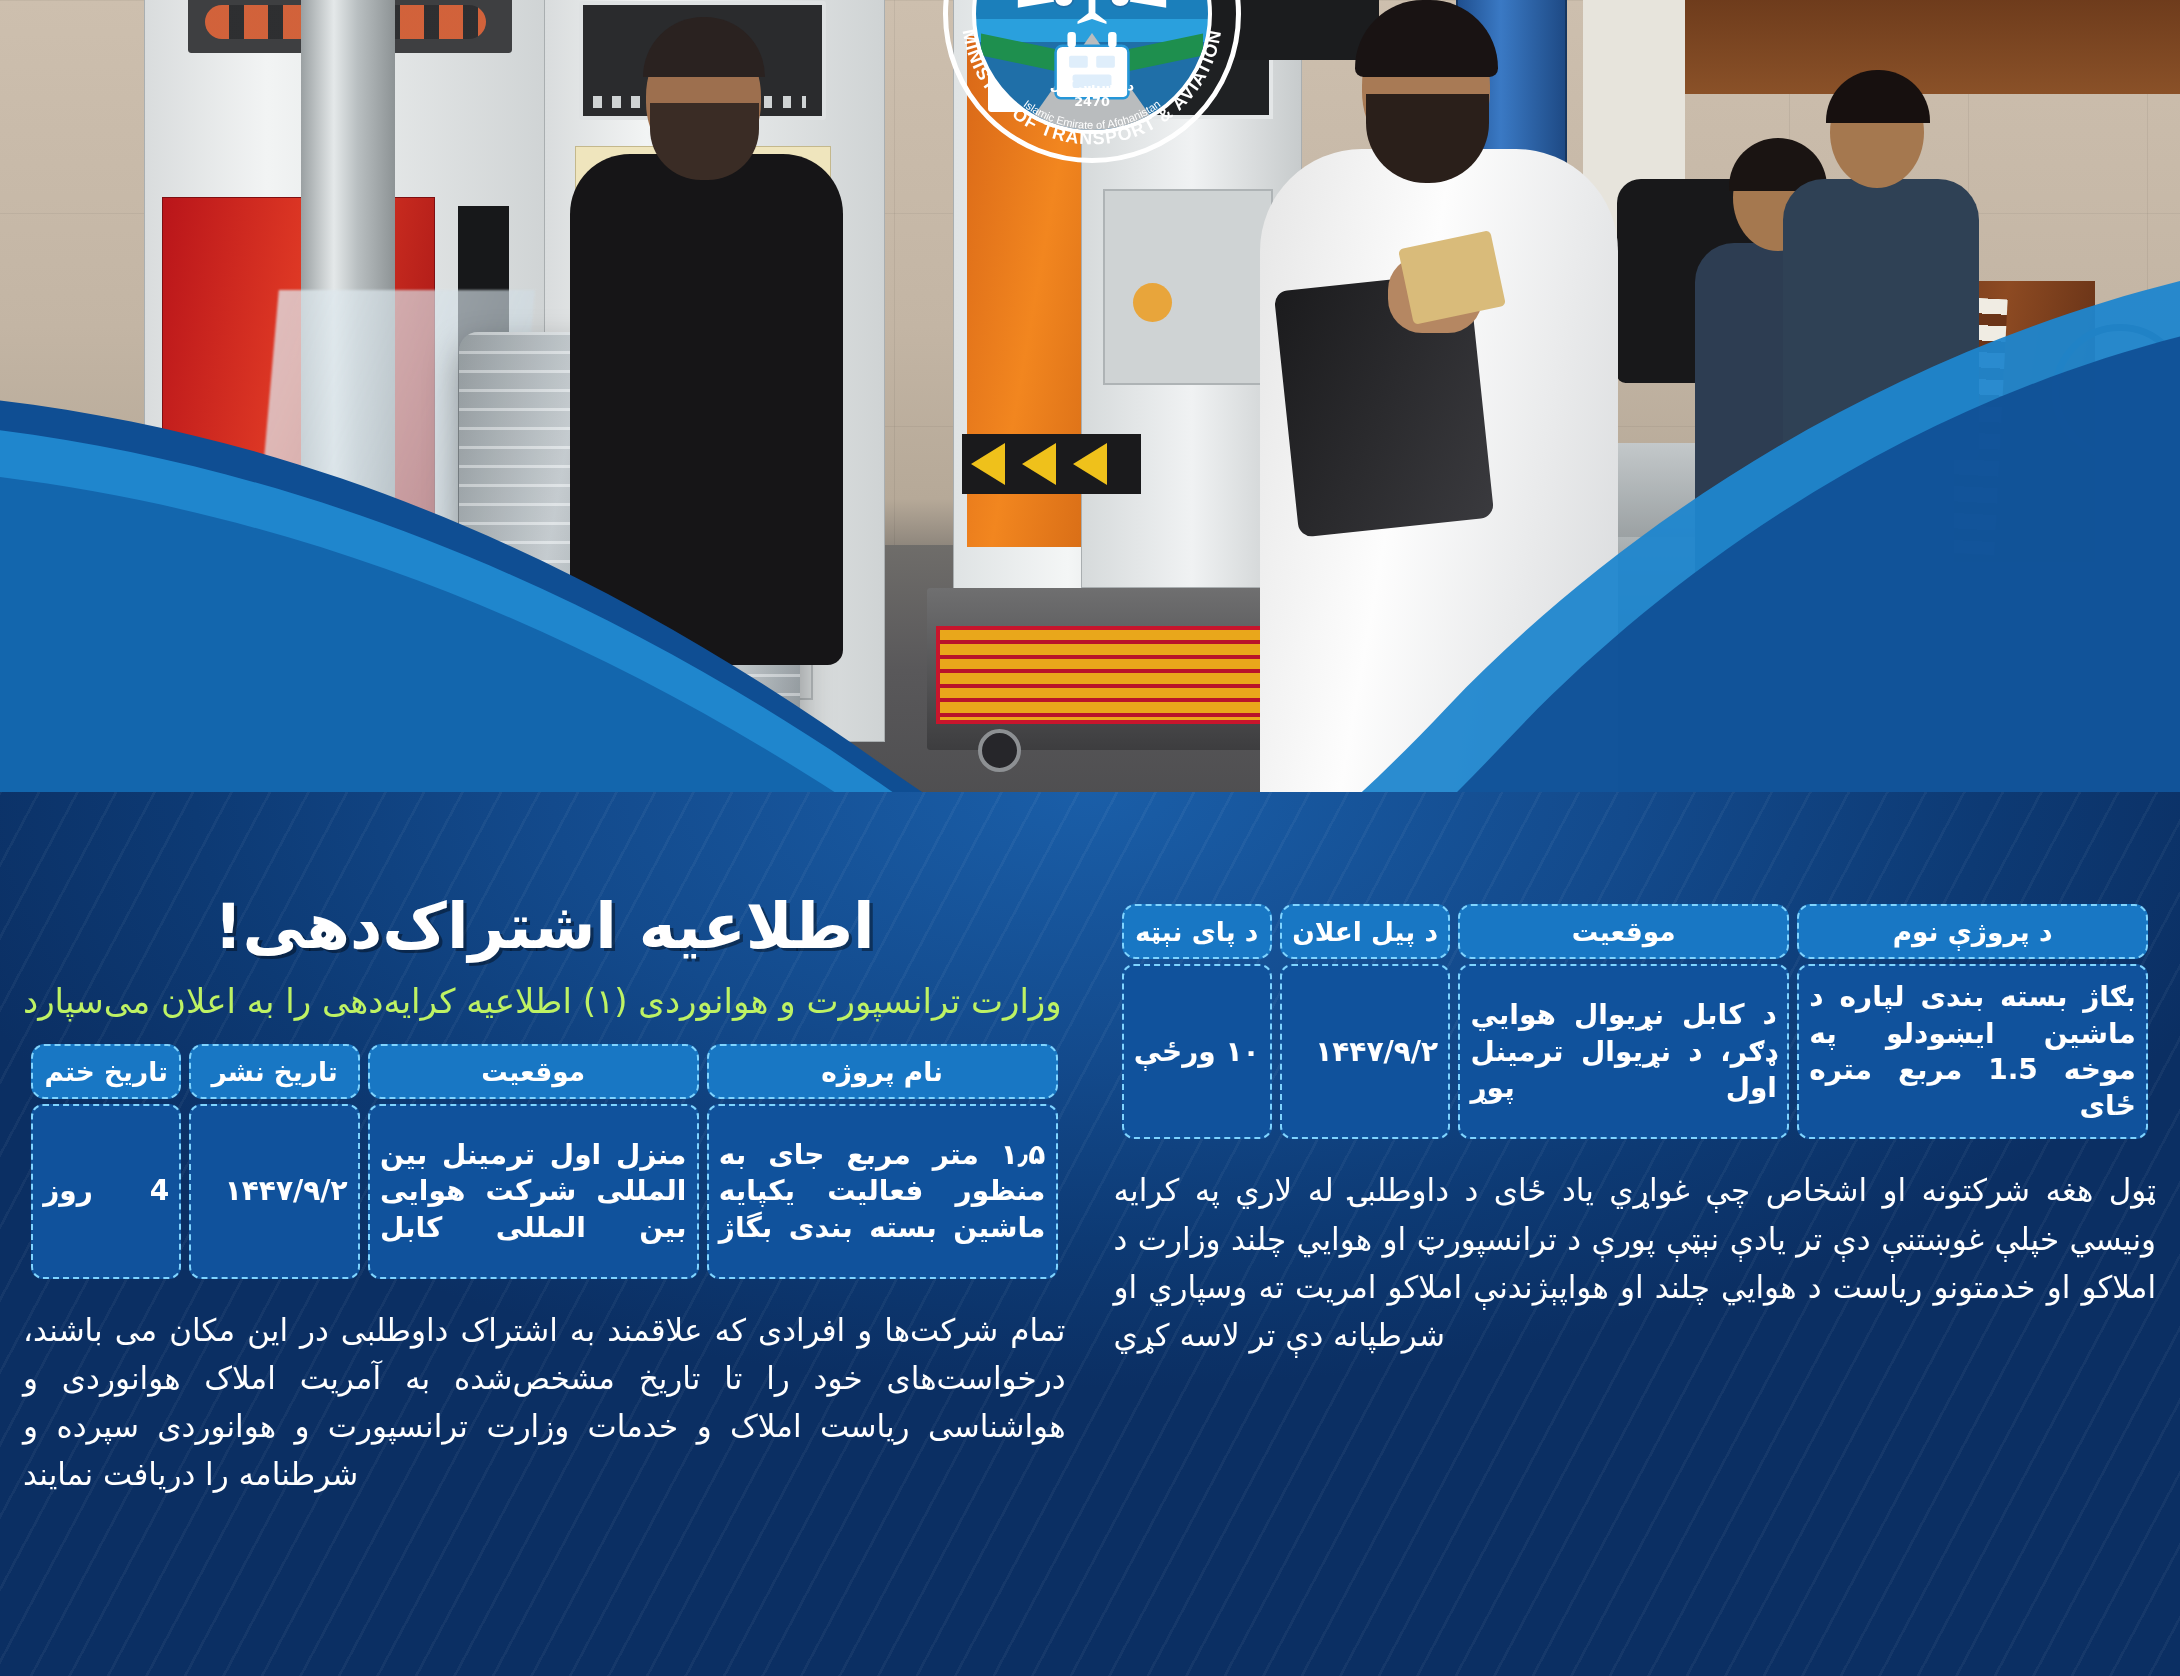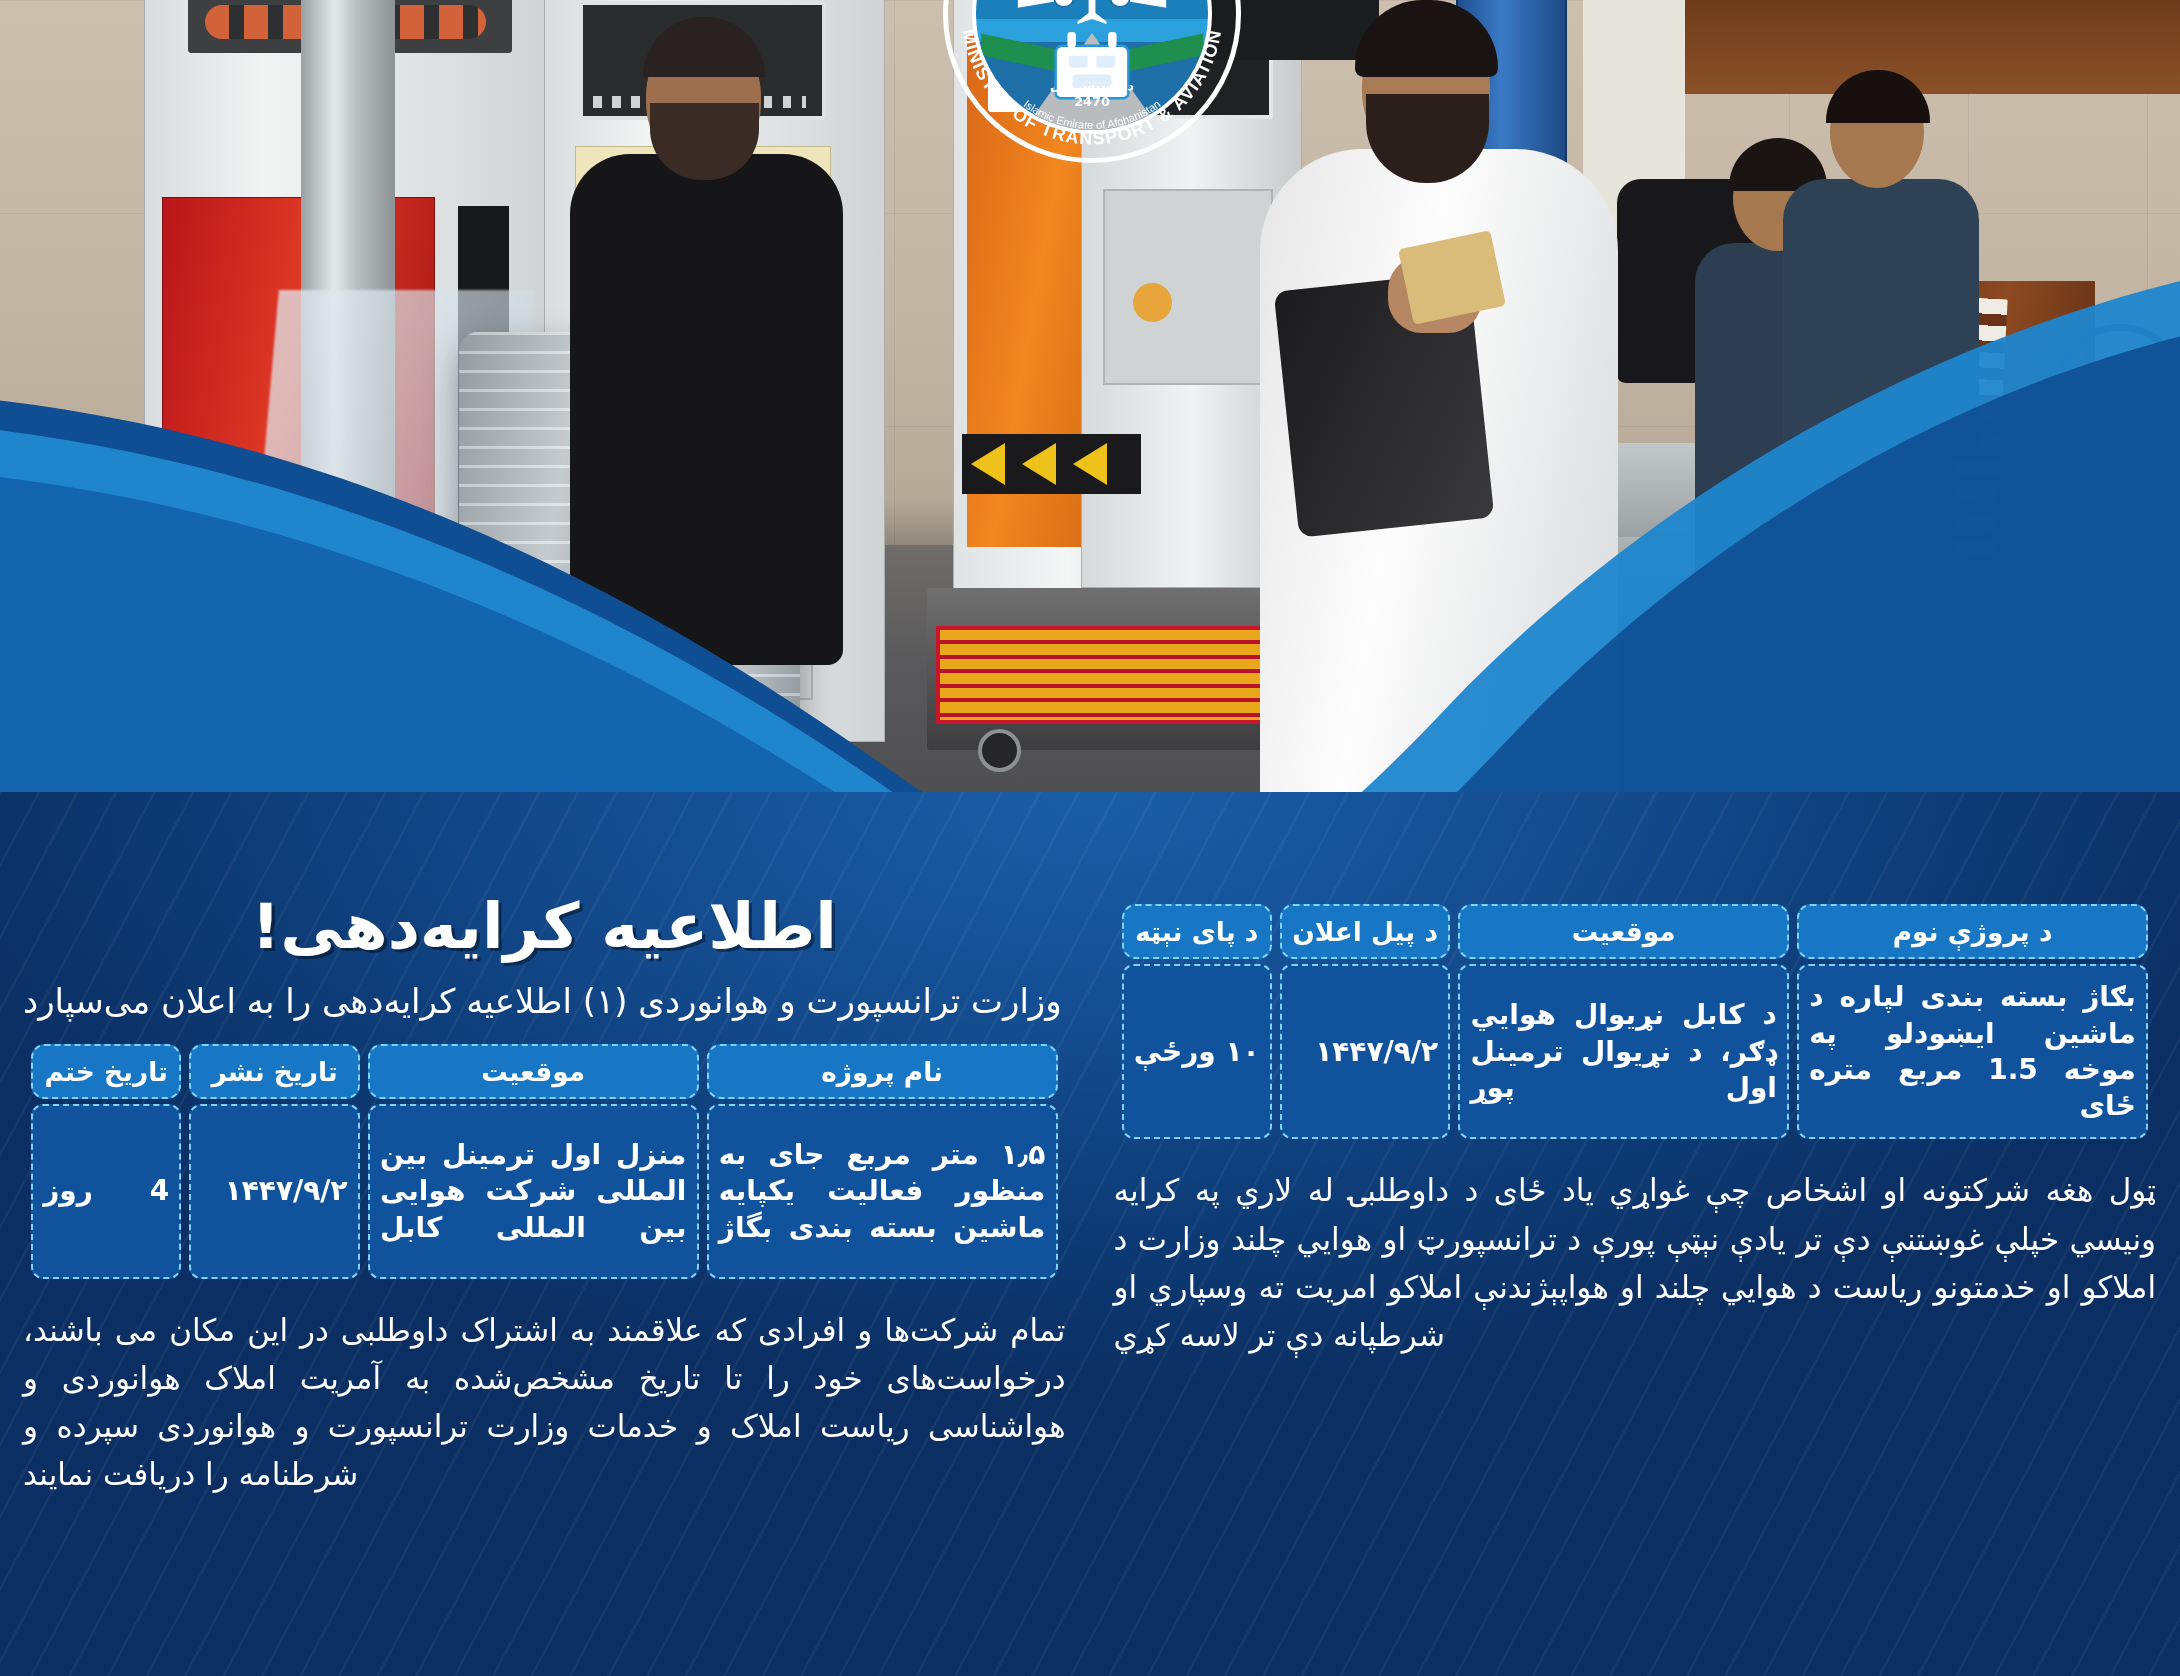--- a/index.html
+++ b/index.html
@@ -153,21 +153,21 @@
   .col{width:50%;padding:0 24px;}
   .col.pashto{order:1;}
   .col.dari{order:2;}
 
   .headline{
     text-align:center;color:#ffffff;font-weight:bold;font-size:63px;line-height:1.05;
     text-shadow:3.4px 3.4px 0 rgba(0,0,0,.38);margin:0 0 19px 0;
     font-family:"DejaVu Sans","Liberation Sans",sans-serif;
   }
   .subline{
-    text-align:justify;text-align-last:center;color:#ffffff;font-size:34px;line-height:1.35;
+    text-align:justify;text-align-last:center;color:#bef264;font-size:34px;line-height:1.35;
     margin:0 0 13.6px 0;font-weight:500;
   }
   .col.dari .subline{text-align:justify;text-align-last:left;direction:rtl;}
   .col.pashto .subline{text-align:justify;text-align-last:left;direction:rtl;}
 
   
   table.tbl{width:100%;border-collapse:separate;border-spacing:8.5px 5.1px;margin-top:5.1px;}
   table.tbl th{
     background:#1877c4;border:2.6px dashed #7fd4ff;border-radius:13.6px;
     color:#fff;font-size:26.4px;font-weight:bold;padding:10.2px 6.8px;text-align:center;
@@ -382,21 +382,21 @@
             <td class="ctr">۱۴۴۷/۹/۲</td>
             <td class="ctr">۱۰ ورځې</td>
           </tr>
         </tbody>
       </table>
 
       <p class="note">ټول هغه شرکتونه او اشخاص چې غواړي یاد ځای د داوطلبۍ له لاري په کرایه ونیسي خپلې غوښتنې دې تر یادې نېټې پورې د ترانسپورټ او هوايي چلند وزارت د املاکو او خدمتونو ریاست د هوايي چلند او هواپېژندنې املاکو امریت ته وسپاري او شرطپانه دې تر لاسه کړي</p>
     </div>
 
     <div class="col dari">
-      <h1 class="headline">اطلاعیه کرایه‌دهی!</h1>
+      <h1 class="headline">اطلاعیه اشتراک‌دهی!</h1>
       <p class="subline">وزارت ترانسپورت و هوانوردی (۱) اطلاعیه کرایه‌دهی را به اعلان می‌سپارد</p>
 
       <table class="tbl">
         <thead>
           <tr>
             <th class="w-name">نام پروژه</th>
             <th class="w-loc">موقعیت</th>
             <th class="w-d1">تاریخ نشر</th>
             <th class="w-d2">تاریخ ختم</th>
           </tr>

